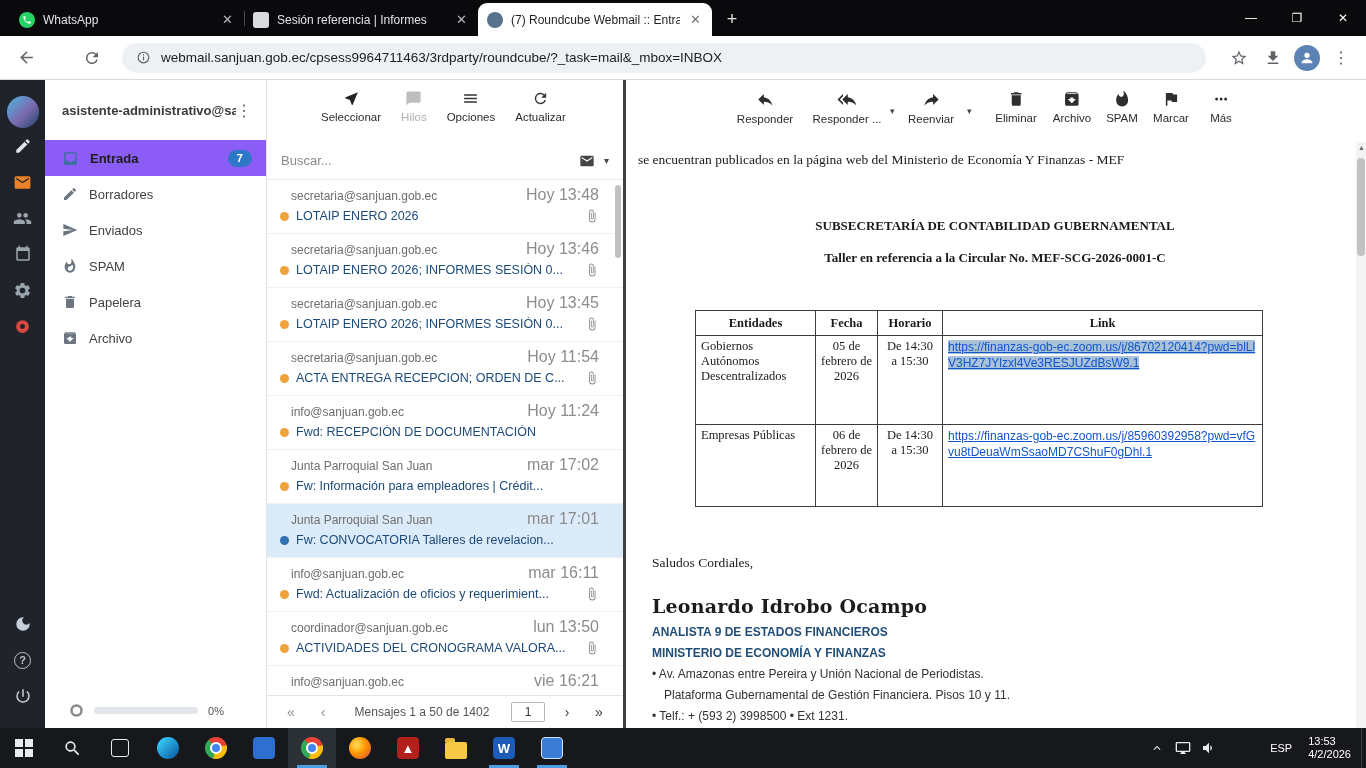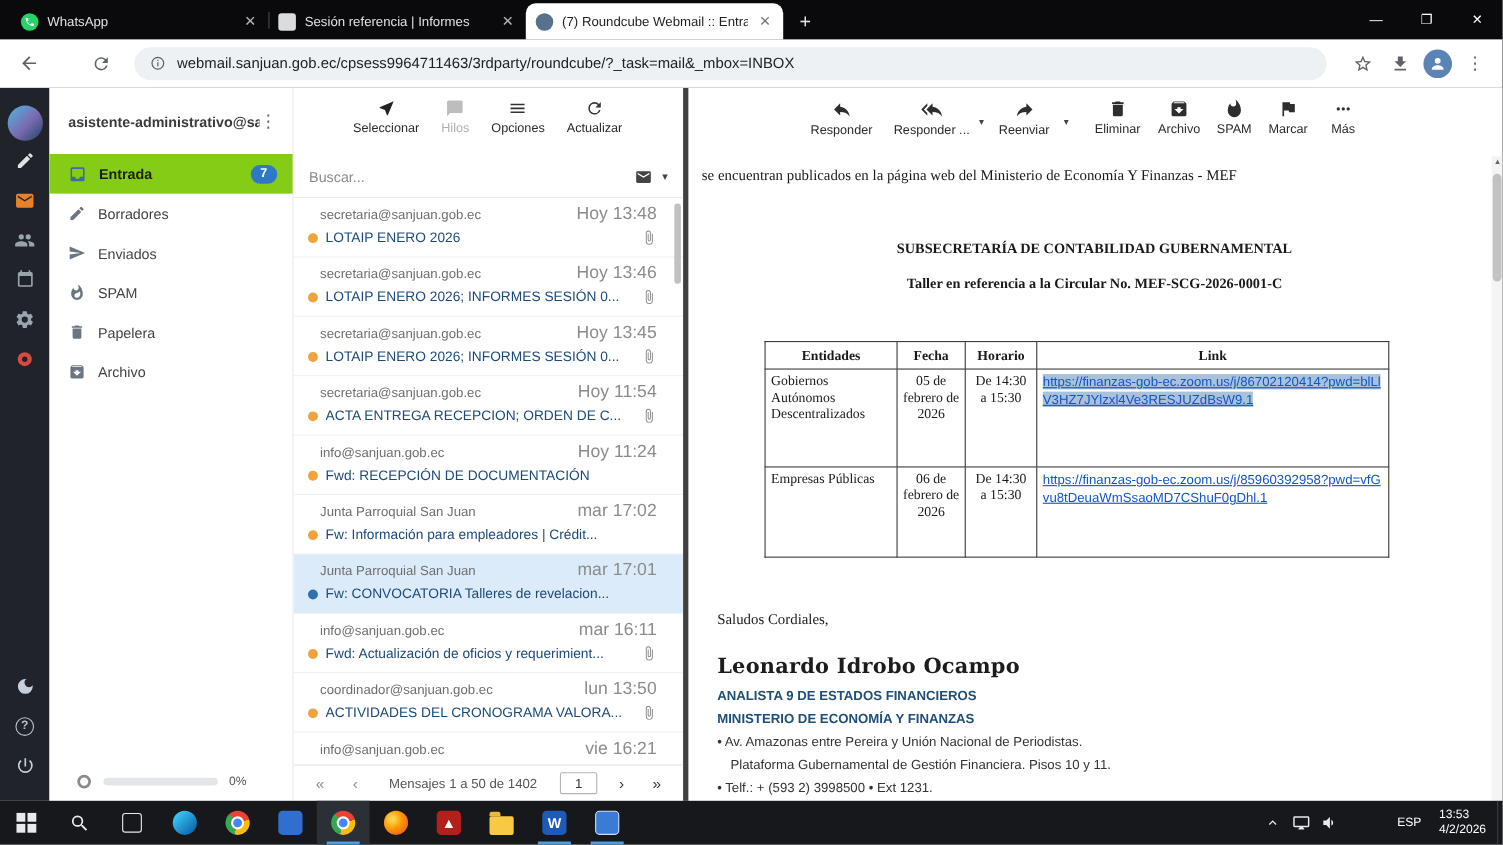--- a/index.html
+++ b/index.html
@@ -40,27 +40,27 @@
   .ricon { width:45px; height:36px; display:flex; align-items:center; justify-content:center; }
   .ricon:first-of-type { margin-top:20px; }
   .rail .spacer { flex:1; }
   .rail-bottom { margin-bottom:14px; display:flex; flex-direction:column; align-items:center; }
   .help-circle { width:17px; height:17px; border:1.5px solid #b9c2cc; border-radius:50%; color:#b9c2cc; font-size:11px; font-weight:bold; display:flex; align-items:center; justify-content:center; }
   
   .folders { width:222px; border-right:1px solid #e4e4e4; position:relative; flex:none; background:#fff; }
   .acct { height:60px; display:flex; align-items:center; padding:0 14px 0 17px; }
   .acct-name { font-size:13px; font-weight:bold; color:#3a3a3a; flex:1; overflow:hidden; white-space:nowrap; }
   .folder { height:36px; display:flex; align-items:center; gap:11px; padding:0 14px 0 17px; font-size:13px; color:#424242; }
-  .folder.sel { background:#84cc16; color:#1c1c1c; font-weight:bold; }
+  .folder.sel { background:#8b5cf6; color:#1c1c1c; font-weight:bold; }
   .badge { margin-left:auto; background:#2e79c7; color:#fff; font-size:11.5px; font-weight:bold; padding:2px 9px; border-radius:10px; line-height:13px; }
   .quota { position:absolute; bottom:10px; left:24px; right:42px; display:flex; align-items:center; gap:10px; }
   .quota-track { flex:1; height:7px; border-radius:4px; background:#e2e5e9; }
   .quota-label { font-size:11px; color:#555; }
   
-  .list { width:359px; border-right:5px solid #404040; display:flex; flex-direction:column; flex:none; position:relative; background:#fff; }
+  .list { width:359px; border-right:3px solid #404040; display:flex; flex-direction:column; flex:none; position:relative; background:#fff; }
   .list-toolbar { height:62px; display:flex; align-items:flex-start; padding:10px 0 0 54px; gap:20px; flex:none; }
   .tbtn { display:flex; flex-direction:column; align-items:center; gap:4px; font-size:11.5px; color:#2b2b2b; }
   .tbtn.disabled { color:#b0b0b0; }
   .search { height:38px; border-bottom:1px solid #ececec; display:flex; align-items:center; padding:0 14px; gap:9px; flex:none; }
   .search input { flex:1; border:none; outline:none; font-size:13px; color:#333; font-family:"Liberation Sans",sans-serif; background:transparent; }
   .search input::placeholder { color:#8a8a8a; }
   .search .chev { font-size:10px; color:#444; }
   .rows { flex:1; overflow:hidden; }
   .msg { height:54px; padding:6px 24px 0 13px; border-bottom:1px solid #f1f1f1; }
   .msg.sel { background:#dcebf9; }

